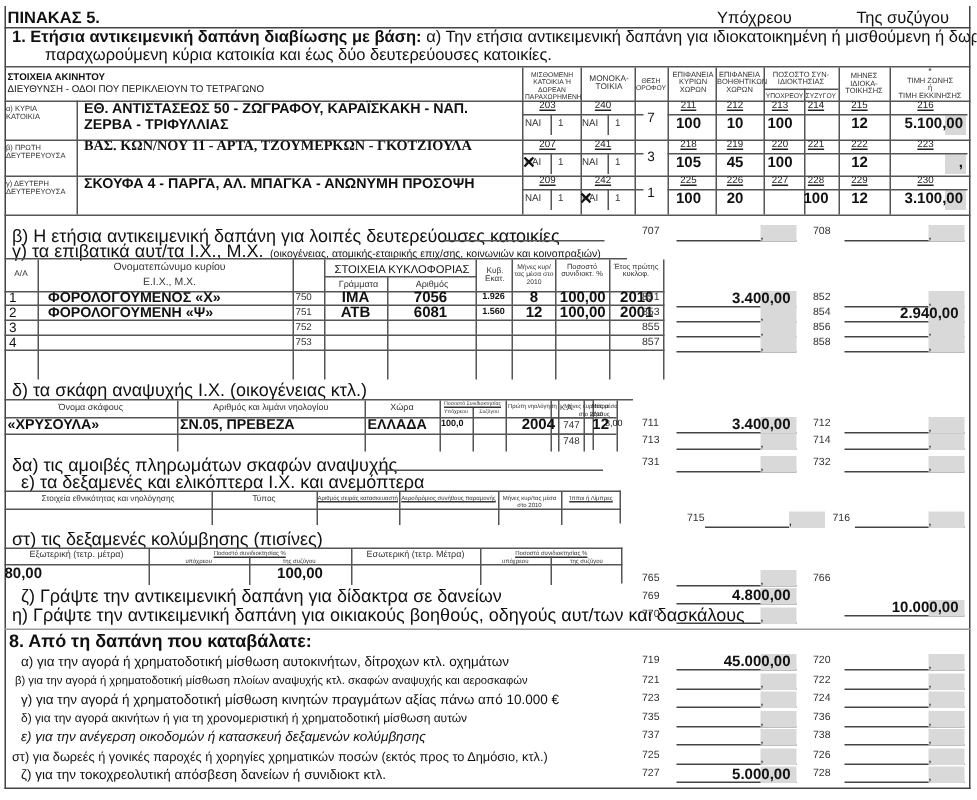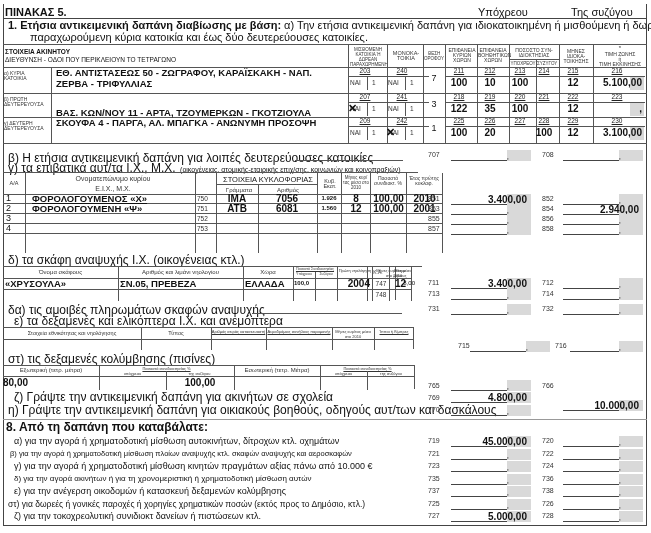--- a/index.html
+++ b/index.html
@@ -92,38 +92,38 @@
     <div class="abs b" style="left: 505px; top: 77px; width: 30px; text-align: center; font-size: 10px;">100</div>
     <div class="abs b" style="left: 529px; top: 77px; width: 30px; text-align: center; font-size: 10px;"></div>
     <div class="abs b" style="left: 558px; top: 77px; width: 30px; text-align: center; font-size: 10px;">12</div>
     <div class="abs gray" style="left: 630px; top: 77px; width: 14px; height: 13px;"></div>
     <div class="abs b" style="left: 590px; top: 77px; width: 52px; text-align: right; font-size: 10px;">5.100,00</div>
     <div class="row-line" style="left: 348px; top: 76px; width: 81px;"></div>
     <div class="row-line" style="left: 445px; top: 76px; width: 200px;"></div>
     <div class="vline" style="left: 367px; top: 76px; height: 14px;"></div>
     <div class="vline" style="left: 405px; top: 76px; height: 14px;"></div>
     <div class="abs s" style="left: 4px; top: 97px; width: 44px; text-align: left; white-space: normal; font-size: 5px;">β) ΠΡΩΤΗ ΔΕΥΤΕΡΕΥΟΥΣΑ</div>
-    <div class="abs b" style="left: 56px; top: 107px; font-size: 9.5px; white-space: nowrap;">ΒΑΣ. ΚΩΝ/ΝΟΥ 11 - ΑΡΤΑ, ΤΖΟΥΜΕΡΚΩΝ - ΓΚΟΤΖΙΟΥΛΑ</div>
+    <div class="abs b" style="left: 56px; top: 93px; font-size: 9.5px; white-space: nowrap; font-family: Liberation Serif, serif;">ΒΑΣ. ΚΩΝ/ΝΟΥ 11 - ΑΡΤΑ, ΤΖΟΥΜΕΡΚΩΝ - ΓΚΟΤΖΙΟΥΛΑ</div>
     <div class="abs b" style="left: 56px; top: 104px; font-size: 9.5px; white-space: nowrap;"></div>
     <div class="abs num" style="left: 353px; top: 93px; width: 24px; text-align: center; text-decoration: underline;">207</div>
     <div class="abs num" style="left: 390px; top: 93px; width: 24px; text-align: center; text-decoration: underline;">241</div>
     <div class="abs num" style="left: 447px; top: 93px; width: 24px; text-align: center; text-decoration: underline;">218</div>
     <div class="abs num" style="left: 478px; top: 93px; width: 24px; text-align: center; text-decoration: underline;">219</div>
     <div class="abs num" style="left: 508px; top: 93px; width: 24px; text-align: center; text-decoration: underline;">220</div>
     <div class="abs num" style="left: 532px; top: 93px; width: 24px; text-align: center; text-decoration: underline;">221</div>
     <div class="abs num" style="left: 561px; top: 93px; width: 24px; text-align: center; text-decoration: underline;">222</div>
     <div class="abs num" style="left: 605px; top: 93px; width: 24px; text-align: center; text-decoration: underline;">223</div>
     <div class="abs" style="left: 350px; top: 105px; font-size: 6.5px; color: rgb(51, 51, 51);">ΝΑΙ</div>
     <div class="abs b" style="left: 348px; top: 102px; font-size: 11px;">✕</div>
     <div class="abs" style="left: 372px; top: 105px; font-size: 6.5px; color: rgb(51, 51, 51);">1</div>
     <div class="abs" style="left: 388px; top: 105px; font-size: 6.5px; color: rgb(51, 51, 51);">ΝΑΙ</div>
     <div class="abs" style="left: 410px; top: 105px; font-size: 6.5px; color: rgb(51, 51, 51);">1</div>
     <div class="abs" style="left: 424px; top: 99px; width: 20px; text-align: center; font-size: 9px;">3</div>
-    <div class="abs b" style="left: 444px; top: 103px; width: 30px; text-align: center; font-size: 10px;">122</div>
-    <div class="abs b" style="left: 475px; top: 103px; width: 30px; text-align: center; font-size: 10px;">35</div>
+    <div class="abs b" style="left: 444px; top: 103px; width: 30px; text-align: center; font-size: 10px;">105</div>
+    <div class="abs b" style="left: 475px; top: 103px; width: 30px; text-align: center; font-size: 10px;">45</div>
     <div class="abs b" style="left: 505px; top: 103px; width: 30px; text-align: center; font-size: 10px;">100</div>
     <div class="abs b" style="left: 529px; top: 103px; width: 30px; text-align: center; font-size: 10px;"></div>
     <div class="abs b" style="left: 558px; top: 103px; width: 30px; text-align: center; font-size: 10px;">12</div>
     <div class="abs gray" style="left: 630px; top: 103px; width: 14px; height: 13px;"></div>
     <div class="abs b" style="left: 590px; top: 103px; width: 52px; text-align: right; font-size: 10px;">,</div>
     <div class="row-line" style="left: 348px; top: 102px; width: 81px;"></div>
     <div class="row-line" style="left: 445px; top: 102px; width: 200px;"></div>
     <div class="vline" style="left: 367px; top: 102px; height: 14px;"></div>
     <div class="vline" style="left: 405px; top: 102px; height: 14px;"></div>
     <div class="abs s" style="left: 4px; top: 121px; width: 44px; text-align: left; white-space: normal; font-size: 5px;">γ) ΔΕΥΤΕΡΗ ΔΕΥΤΕΡΕΥΟΥΣΑ</div>
@@ -196,21 +196,21 @@
   <div class="vline" style="left:255px;top:11px;height:69px"></div>
   <div class="vline" style="left:314px;top:0;height:80px"></div>
   <div class="vline" style="left:338px;top:0;height:80px"></div>
   <div class="vline" style="left:367px;top:0;height:80px"></div>
   <div class="vline" style="left:403px;top:0;height:80px"></div>
   <div class="vline" style="left:439px;top:0;height:80px"></div>
 </div>
 <div id="car-rows">
     <div class="row-line" style="left: 3px; top: 203px; width: 440px;"></div>
     <div class="abs" style="left: 6px; top: 193px; font-size: 9px;">1</div>
-    <div class="abs b" style="left: 32px; top: 193px; font-size: 9.5px; white-space: nowrap; text-decoration: underline;">ΦΟΡΟΛΟΓΟΥΜΕΝΟΣ «Χ»</div>
+    <div class="abs b" style="left: 32px; top: 193px; font-size: 9.5px; white-space: nowrap;">ΦΟΡΟΛΟΓΟΥΜΕΝΟΣ «Χ»</div>
     <div class="abs" style="left: 197px; top: 195px; font-size: 6.5px; color: rgb(51, 51, 51);">750</div>
     <div class="abs b" style="left: 217px; top: 193px; width: 40px; text-align: center; font-size: 10px;">ΙΜΑ</div>
     <div class="abs b" style="left: 258px; top: 193px; width: 58px; text-align: center; font-size: 10px;">7056</div>
     <div class="abs b" style="left: 318px; top: 195px; width: 22px; text-align: center; font-size: 6px;">1.926</div>
     <div class="abs b" style="left: 342px; top: 193px; width: 28px; text-align: center; font-size: 10px;">8</div>
     <div class="abs b" style="left: 371px; top: 193px; width: 35px; text-align: center; font-size: 10px;">100,00</div>
     <div class="abs b" style="left: 407px; top: 193px; width: 35px; text-align: center; font-size: 10px;">2010</div>
     <span class="code" style="left: 428px; top: 195px;">851</span>
     <div class="fld" style="left: 451px; top: 194px; width: 80px;">
       <div class="g"></div>
@@ -416,21 +416,21 @@
 <div class="fld" style="left:451px;top:380px;width:80px">
     <div class="g"></div>
     <span class="c">,</span>
   </div>
 <span class="code" style="left:542px;top:382px">766</span>
 <div class="fld" style="left:563px;top:400px;width:80px">
     <div class="g"></div>
     <span class="v" style="right:4px">10.000,00</span>
   </div>
 
-<div class="abs lbl" style="left:14px;top:390px">ζ) Γράψτε την αντικειμενική δαπάνη για ακινήτων σε σχολεία</div>
+<div class="abs lbl" style="left:14px;top:390px">ζ) Γράψτε την αντικειμενική δαπάνη για δίδακτρα σε δανείων</div>
 <span class="code" style="left:428px;top:394px">769</span>
 <div class="fld" style="left:451px;top:392px;width:80px">
     <div class="g"></div>
     <span class="v" style="right:4px">4.800,00</span>
   </div>
 <div class="abs lbl" style="left:8px;top:403px">η) Γράψτε την αντικειμενική δαπάνη για οικιακούς βοηθούς, οδηγούς αυτ/των και δασκάλους</div>
 <span class="code" style="left:428px;top:406px">770</span>
 <div class="fld" style="left:451px;top:405px;width:80px">
     <div class="g"></div>
     <span class="c">,</span>
@@ -476,21 +476,21 @@
     <span class="code" style="left: 428px; top: 474.5px;">735</span>
     <div class="fld" style="left: 451px; top: 473.5px; width: 80px;">
       <div class="g"></div>
       <span class="c">,</span>
     </div>
     <span class="code" style="left: 542px; top: 474.5px;">736</span>
     <div class="fld" style="left: 563px; top: 473.5px; width: 80px;">
       <div class="g"></div>
       <span class="c">,</span>
     </div>
-    <div class="abs" style="left: 14px; top: 486px; font-size: 9px; white-space: nowrap;">ε) για την ανέγερση οικοδομών ή κατασκευή δεξαμενών κολύμβησης</div>
+    <div class="abs" style="left: 14px; top: 486px; font-size: 9px; white-space: nowrap; font-style: italic;">ε) για την ανέγερση οικοδομών ή κατασκευή δεξαμενών κολύμβησης</div>
     <span class="code" style="left: 428px; top: 487px;">737</span>
     <div class="fld" style="left: 451px; top: 486px; width: 80px;">
       <div class="g"></div>
       <span class="c">,</span>
     </div>
     <span class="code" style="left: 542px; top: 487px;">738</span>
     <div class="fld" style="left: 563px; top: 486px; width: 80px;">
       <div class="g"></div>
       <span class="c">,</span>
     </div>
@@ -498,21 +498,21 @@
     <span class="code" style="left: 428px; top: 499.5px;">725</span>
     <div class="fld" style="left: 451px; top: 498.5px; width: 80px;">
       <div class="g"></div>
       <span class="c">,</span>
     </div>
     <span class="code" style="left: 542px; top: 499.5px;">726</span>
     <div class="fld" style="left: 563px; top: 498.5px; width: 80px;">
       <div class="g"></div>
       <span class="c">,</span>
     </div>
-    <div class="abs" style="left: 14px; top: 511px; font-size: 9px; white-space: nowrap;">ζ) για την τοκοχρεολυτική συνιδιοκτ δανείων ή πιστώσεων κτλ.</div>
+    <div class="abs" style="left: 14px; top: 511px; font-size: 9px; white-space: nowrap;">ζ) για την τοκοχρεολυτική απόσβεση δανείων ή συνιδιοκτ κτλ.</div>
     <span class="code" style="left: 428px; top: 512px;">727</span>
     <div class="fld" style="left: 451px; top: 511px; width: 80px;">
       <div class="g"></div>
       <span class="v" style="right: 4px;">5.000,00</span>
     </div>
     <span class="code" style="left: 542px; top: 512px;">728</span>
     <div class="fld" style="left: 563px; top: 511px; width: 80px;">
       <div class="g"></div>
       <span class="c">,</span>
     </div>

